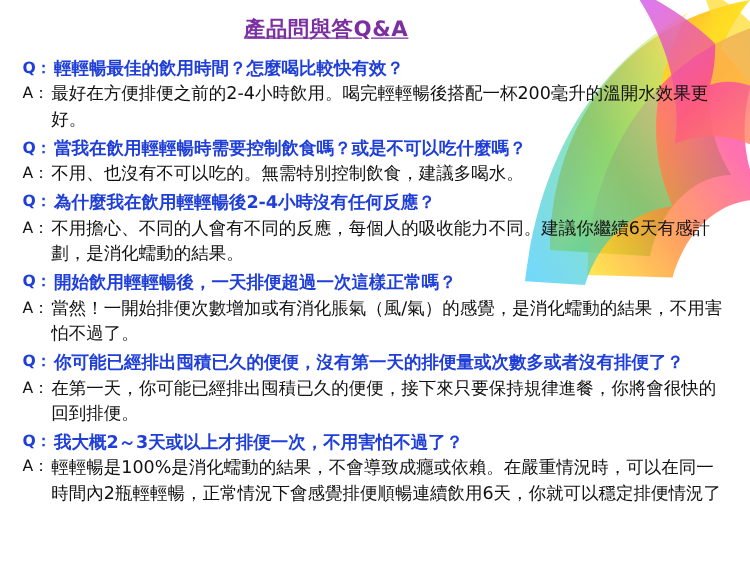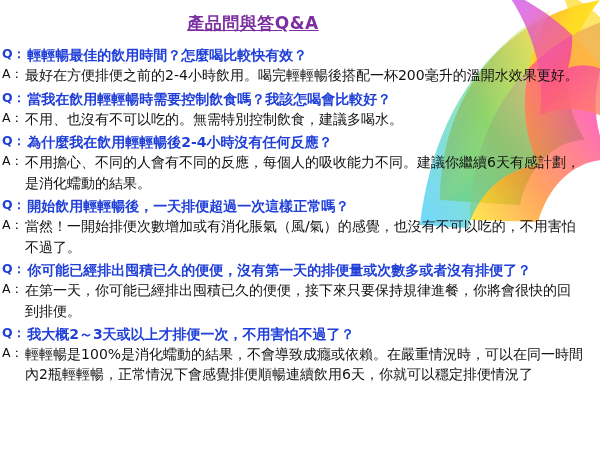--- a/index.html
+++ b/index.html
@@ -27,21 +27,21 @@
     right: -40px;
     width: 230px;
     height: 240px;
     pointer-events: none;
     z-index: 0;
     opacity: 0.95;
   }
   .content {
     position: relative;
     z-index: 2;
-    padding: 8px 12px 0 2px;
+    padding: 8px 12px 0 18px;
     box-sizing: border-box;
     height: 100%;
   }
   .title {
     text-align: center;
     color: #7b2fa0;
     font-size: 17px;
     font-weight: bold;
     letter-spacing: 0.5px;
     text-decoration: underline;
@@ -135,21 +135,21 @@
         </div>
         <div class="line a">
           <span class="marker">A：</span>
           <span class="text">最好在方便排便之前的2-4小時飲用。喝完輕輕暢後搭配一杯200毫升的溫開水效果更好。</span>
         </div>
       </div>
 
       <div class="qa-item">
         <div class="line q">
           <span class="marker">Q：</span>
-          <span class="text">當我在飲用輕輕暢時需要控制飲食嗎？我該怎喝會比較好？</span>
+          <span class="text">當我在飲用輕輕暢時需要控制飲食嗎？或是不可以吃什麼嗎？</span>
         </div>
         <div class="line a">
           <span class="marker">A：</span>
           <span class="text">不用、也沒有不可以吃的。無需特別控制飲食，建議多喝水。</span>
         </div>
       </div>
 
       <div class="qa-item">
         <div class="line q">
           <span class="marker">Q：</span>
@@ -161,21 +161,21 @@
         </div>
       </div>
 
       <div class="qa-item">
         <div class="line q">
           <span class="marker">Q：</span>
           <span class="text">開始飲用輕輕暢後，一天排便超過一次這樣正常嗎？</span>
         </div>
         <div class="line a">
           <span class="marker">A：</span>
-          <span class="text">當然！一開始排便次數增加或有消化脹氣（風/氣）的感覺，也沒有不可以吃的，不用害怕不過了。</span>
+          <span class="text">當然！一開始排便次數增加或有消化脹氣（風/氣）的感覺，是消化蠕動的結果，不用害怕不過了。</span>
         </div>
       </div>
 
       <div class="qa-item">
         <div class="line q">
           <span class="marker">Q：</span>
           <span class="text">你可能已經排出囤積已久的便便，沒有第一天的排便量或次數多或者沒有排便了？</span>
         </div>
         <div class="line a">
           <span class="marker">A：</span>

